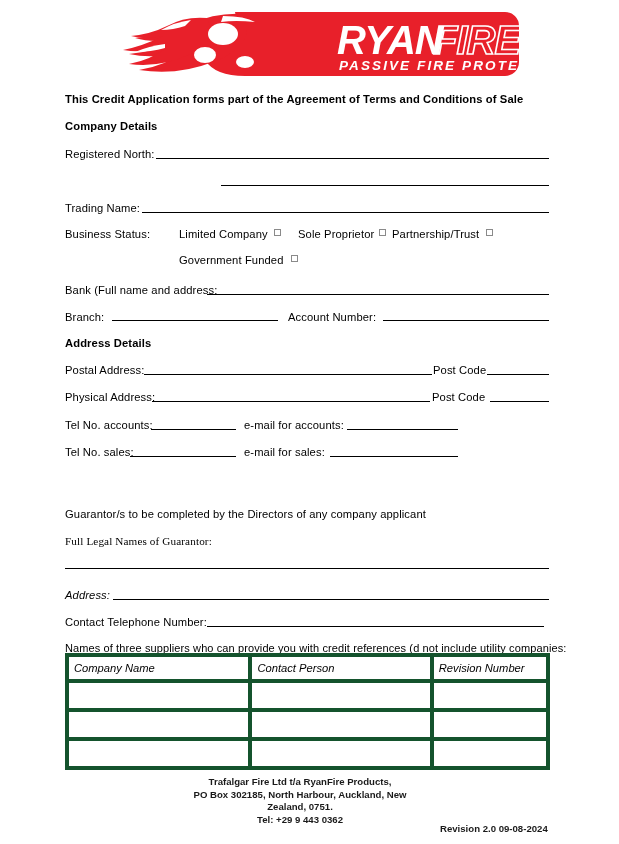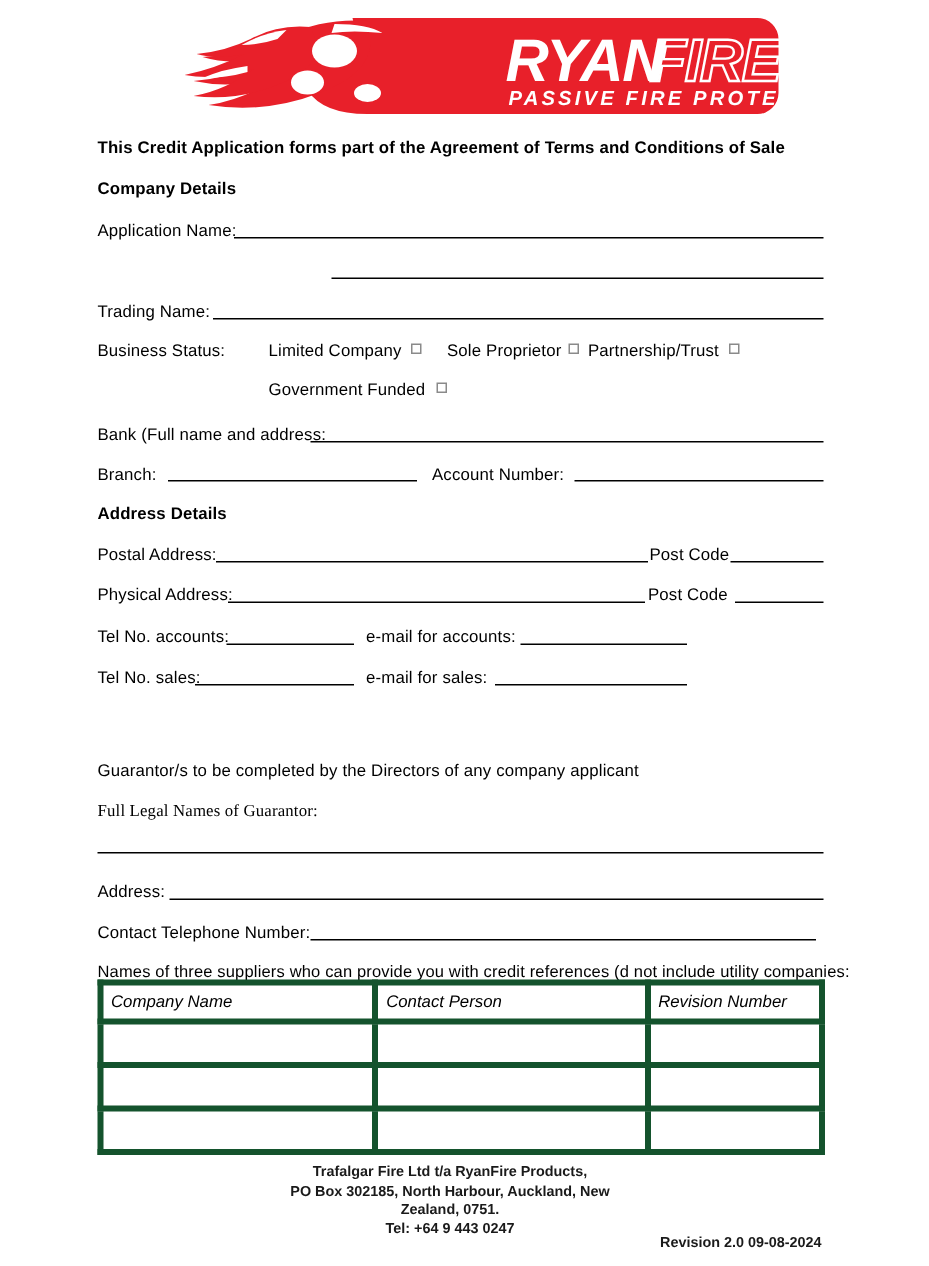--- a/index.html
+++ b/index.html
@@ -126,21 +126,21 @@
     <text x="244" y="60" font-family="Liberation Sans, sans-serif" font-size="13.5" font-weight="bold" font-style="italic" fill="#FFFFFF" letter-spacing="2.1">PASSIVE FIRE PROTECTION</text>
   </svg>
 </div>
 
 <div class="page">
 
   <div class="ln bold" style="left:65px; top:92px;">This Credit Application forms part of the Agreement of Terms and Conditions of Sale</div>
 
   <div class="ln bold" style="left:65px; top:119px;">Company Details</div>
 
-  <div class="ln" style="left:65px; top:147px;">Application Name:</div>
+  <div class="ln" style="left:65px; top:147px;">Registered North:</div>
   <div class="rule" style="left:156px; top:158px; width:393px;"></div>
 
   <div class="rule" style="left:221px; top:185px; width:328px;"></div>
 
   <div class="ln" style="left:65px; top:201px;">Trading Name:</div>
   <div class="rule" style="left:142px; top:212px; width:407px;"></div>
 
   <div class="ln" style="left:65px; top:227px;">Business Status:</div>
 
   <div class="ln" style="left:179px; top:227px;">Limited Company</div>
@@ -184,21 +184,21 @@
   <div class="ln" style="left:65px; top:445px;">Tel No. sales:</div>
   <div class="rule" style="left:130px; top:456px; width:106px;"></div>
   <div class="ln" style="left:244px; top:445px;">e-mail for sales:</div>
   <div class="rule" style="left:330px; top:456px; width:128px;"></div>
 
   <div class="ln" style="left:65px; top:507px;">Guarantor/s to be completed by the Directors of any company applicant</div>
 
   <div class="ln" style="left:65px; top:534px;font-family:Liberation Serif, serif;">Full Legal Names of Guarantor:</div>
   <div class="rule" style="left:65px; top:568px; width:484px;"></div>
 
-  <div class="ln" style="left:65px; top:588px;">Address:</div>
+  <div class="ln" style="left:65px; top:588px;font-style:italic;">Address:</div>
   <div class="rule" style="left:113px; top:599px; width:436px;"></div>
 
   <div class="ln" style="left:65px; top:615px;">Contact Telephone Number:</div>
   <div class="rule" style="left:207px; top:626px; width:337px;"></div>
 
   <div class="ln" style="left:65px; top:641px; font-size:11px;">Names of three suppliers who can provide you with credit references (d not include utility companies:</div>
 
   <table class="supplier-table">
     <colgroup>
         <col class="c1">
@@ -226,17 +226,17 @@
         <td></td>
         <td></td>
       </tr>
     </tbody>
   </table>
 
   <div class="footer-block">
     <div>Trafalgar Fire Ltd t/a RyanFire Products,</div>
     <div>PO Box 302185, North Harbour, Auckland, New</div>
     <div>Zealand, 0751.</div>
-    <div>Tel: +64 9 443 0247</div>
+    <div>Tel: +29 9 443 0362</div>
   </div>
   <div class="revision">Revision 2.0 09-08-2024</div>
 
 </div>
 
 </body></html>

